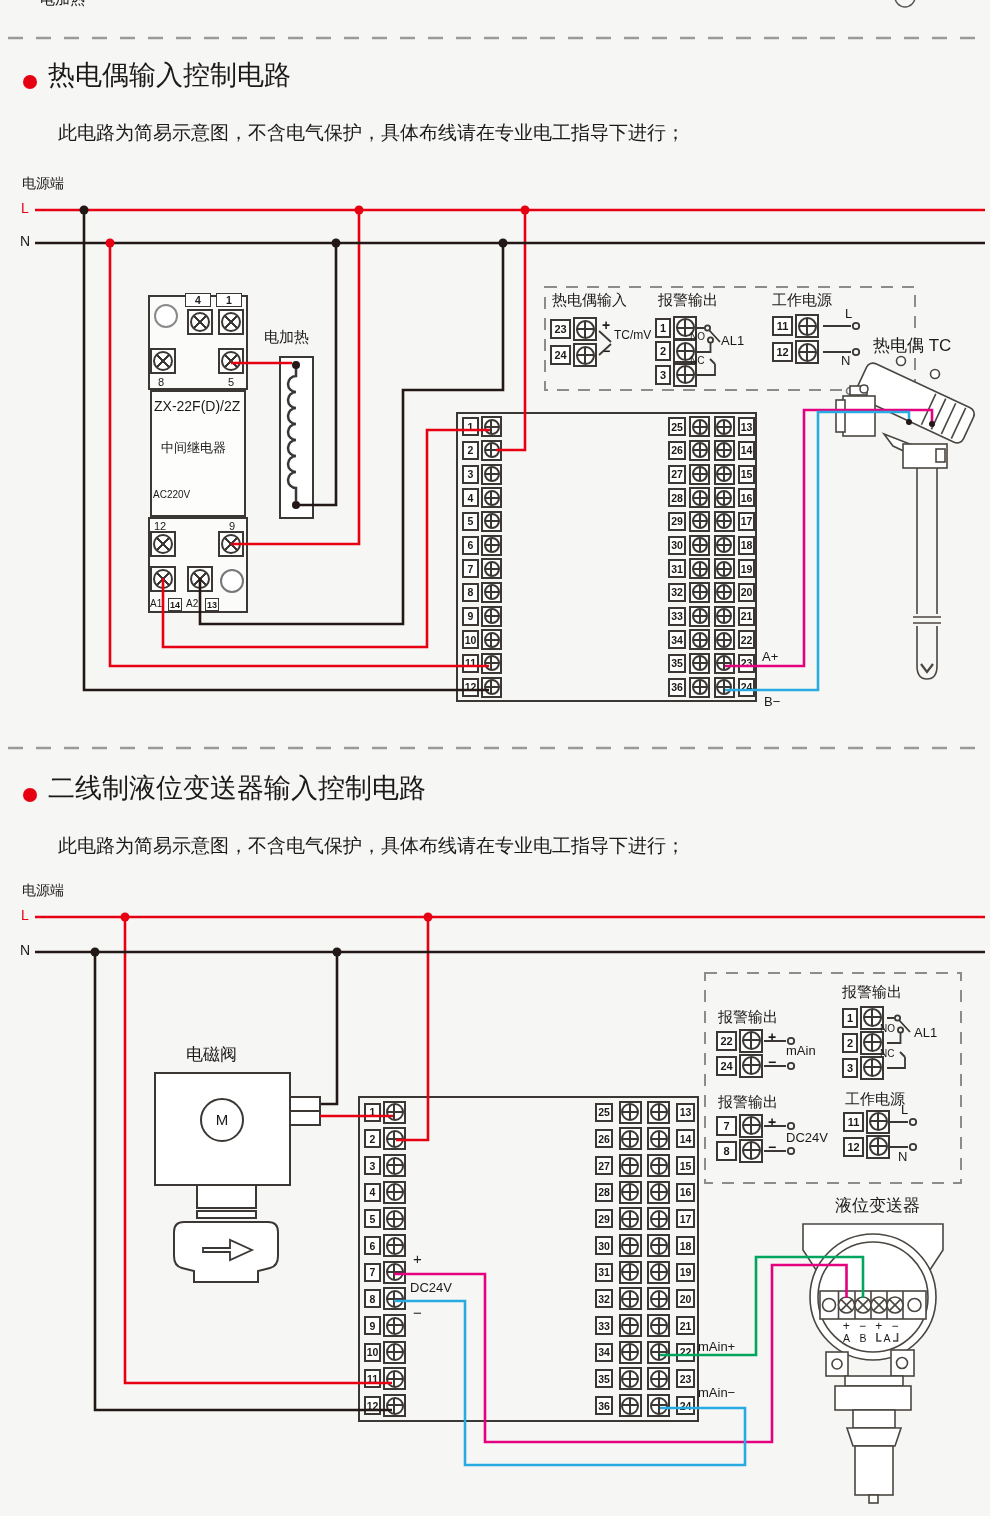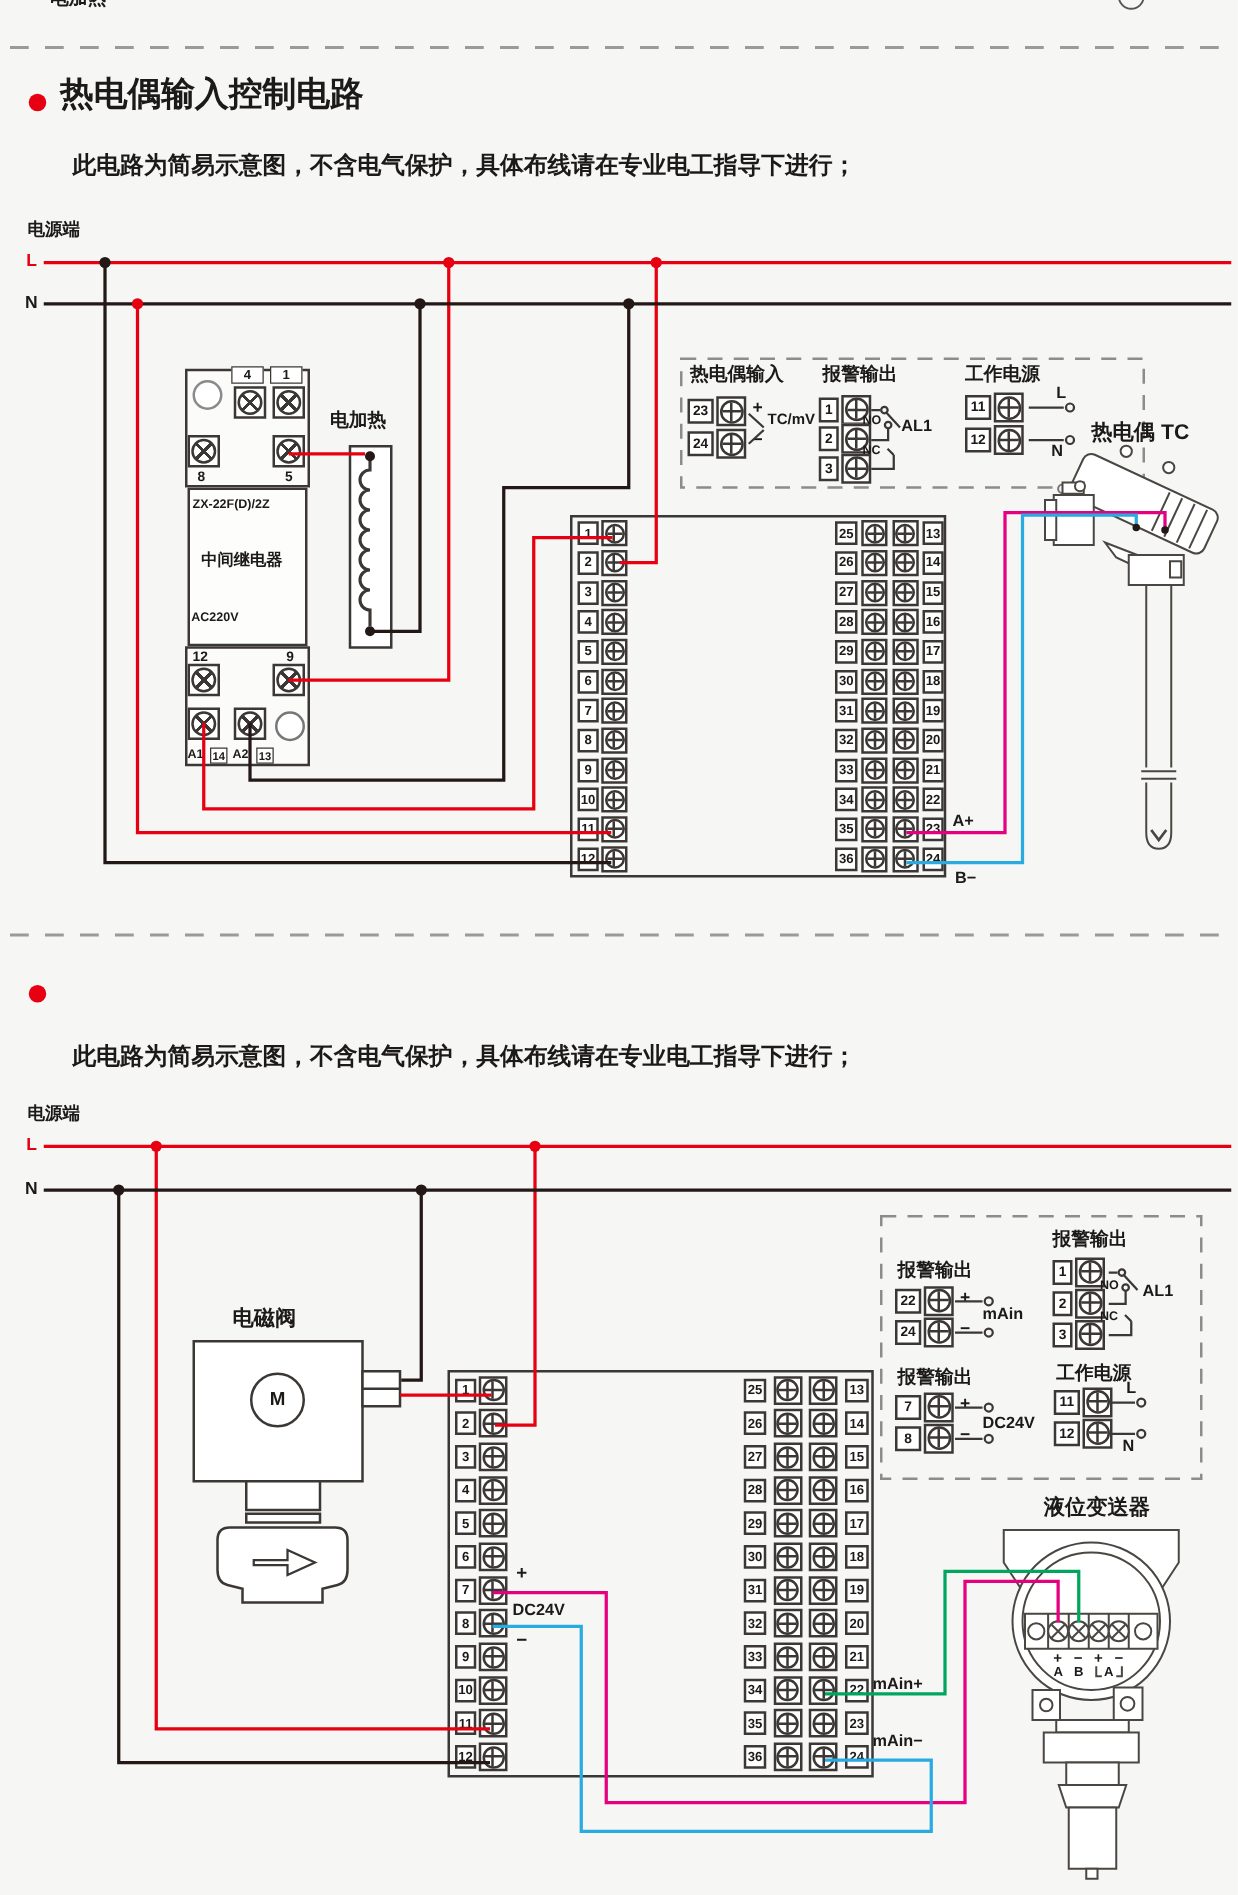--- a/index.html
+++ b/index.html
@@ -1,20 +1,20 @@
 <!DOCTYPE html>
 <html><head>
 <meta charset="utf-8">
 <style>
   html,body{margin:0;padding:0}
   *{box-sizing:border-box}
   .page{position:relative;width:990px;height:1516px;background:#f6f6f4;overflow:hidden;
         font-family:"Liberation Sans","DejaVu Sans",sans-serif;color:#1c1a18}
   svg.layer{position:absolute;left:0;top:0;pointer-events:none}
-  .lbl{position:absolute;font-weight:bold;white-space:nowrap;line-height:1.15;color:#1c1a18}
+  .lbl{position:absolute;font-weight:normal;white-space:nowrap;line-height:1.15;color:#1c1a18}
   .red{color:#e60012}
   .bullet{position:absolute;width:14px;height:14px;border-radius:50%;background:#e60012}
   
   .tblock{position:absolute;border:2px solid #3b3734}
   .tcol{position:absolute;top:1px;bottom:1px;display:flex;flex-direction:column;justify-content:space-around}
   .trow{display:flex;align-items:center;gap:2px}
   .trow.sb{justify-content:space-between;gap:0}
   .tnum{height:19px;border:2px solid #3b3734;background:#fff;font-weight:bold;font-size:10.5px;
         display:flex;align-items:center;justify-content:center;flex:none}
   .screw{position:relative;border:2px solid #3b3734;background:#fff;flex:none}
@@ -159,21 +159,21 @@
     <div class="minibox" style="left:37px;top:0;width:26px;height:14px;font-size:10.5px">4</div>
     <div class="minibox" style="left:68px;top:0;width:26px;height:14px;font-size:10.5px">1</div>
     <div class="circ" style="left:6px;top:11px;width:24px;height:24px"></div>
     <div class="screwx" style="left:39px;top:16px"></div>
     <div class="screwx" style="left:70px;top:16px"></div>
     <div class="screwx" style="left:2px;top:55px"></div>
     <div class="screwx" style="left:70px;top:55px"></div>
     <div class="lbl" style="left:10px;top:83px;font-size:11px">8</div>
     <div class="lbl" style="left:80px;top:83px;font-size:11px">5</div>
     <div class="rbox" style="left:2px;top:97px;width:96px;height:127px;background:#fdfdfc"></div>
-    <div class="lbl" style="left:6px;top:105px;font-size:10px">ZX-22F(D)/2Z</div>
+    <div class="lbl" style="left:6px;top:105px;font-size:14px">ZX-22F(D)/2Z</div>
     <div class="lbl" style="left:13px;top:148px;font-size:13px">中间继电器</div>
     <div class="lbl" style="left:5px;top:196px;font-size:10px">AC220V</div>
     <div class="rbox" style="left:0;top:224px;width:100px;height:96px"></div>
     <div class="lbl" style="left:6px;top:227px;font-size:11px">12</div>
     <div class="lbl" style="left:81px;top:227px;font-size:11px">9</div>
     <div class="screwx" style="left:2px;top:238px"></div>
     <div class="screwx" style="left:70px;top:238px"></div>
     <div class="screwx" style="left:2px;top:273px"></div>
     <div class="screwx" style="left:39px;top:273px"></div>
     <div class="circ" style="left:72px;top:276px;width:24px;height:24px;border-color:#777"></div>
@@ -357,20 +357,21 @@
         <span class="screw s21"></span>
         <span class="tnum" style="width:17px">24</span>
       </div>
       </div>
   </div>
   <div class="lbl" style="left:762px;top:650px;font-size:13px">A+</div>
   <div class="lbl" style="left:764px;top:695px;font-size:13px">B−</div>
   <div class="lbl" style="left:873px;top:336px;font-size:17px">热电偶 TC</div>
 
   <div class="bullet" style="left:23px;top:788px"></div>
+  <div class="lbl" style="left:48px;top:773px;font-size:27px">二线制液位变送器输入控制电路</div>
   <div class="lbl" style="left:58px;top:835px;font-size:19px">此电路为简易示意图，不含电气保护，具体布线请在专业电工指导下进行；</div>
   <div class="lbl" style="left:22px;top:882px;font-size:14px">电源端</div>
   <div class="lbl red" style="left:21px;top:907px;font-size:14px">L</div>
   <div class="lbl" style="left:20px;top:942px;font-size:14px">N</div>
 
   <div class="lbl" style="left:186px;top:1045px;font-size:17px">电磁阀</div>
   <div class="lbl" style="left:212px;top:1111px;width:20px;text-align:center;font-size:15px">M</div>
 
   <div class="lbl" style="left:842px;top:983px;font-size:15px">报警输出</div>
   <div class="io-rows" style="left:842px;top:1005px">

